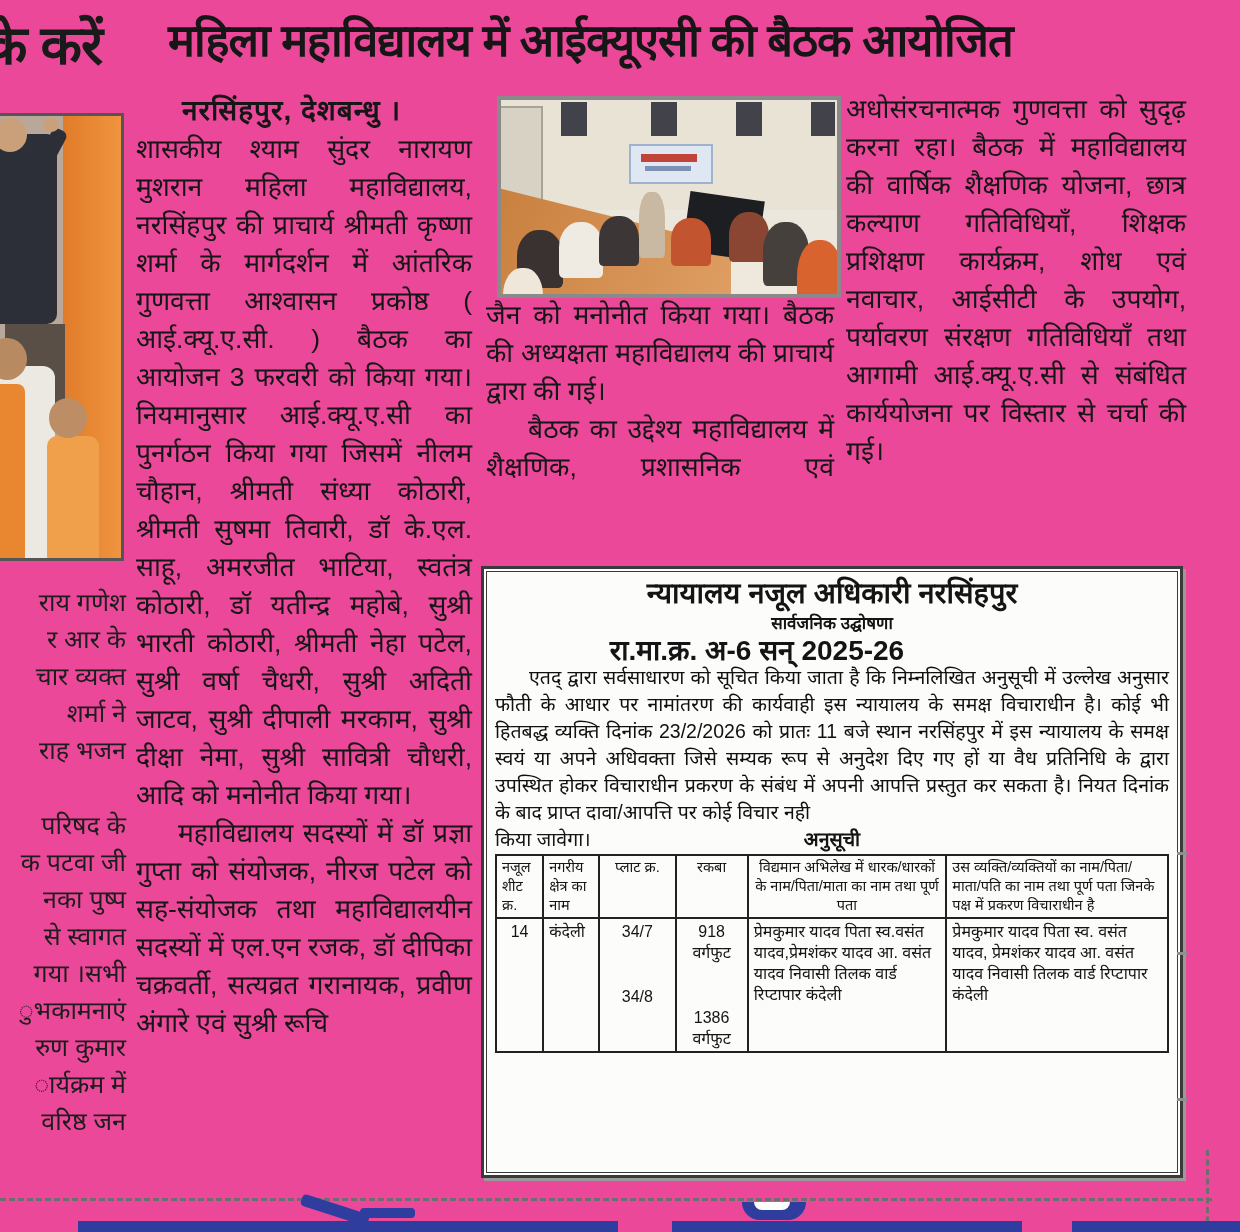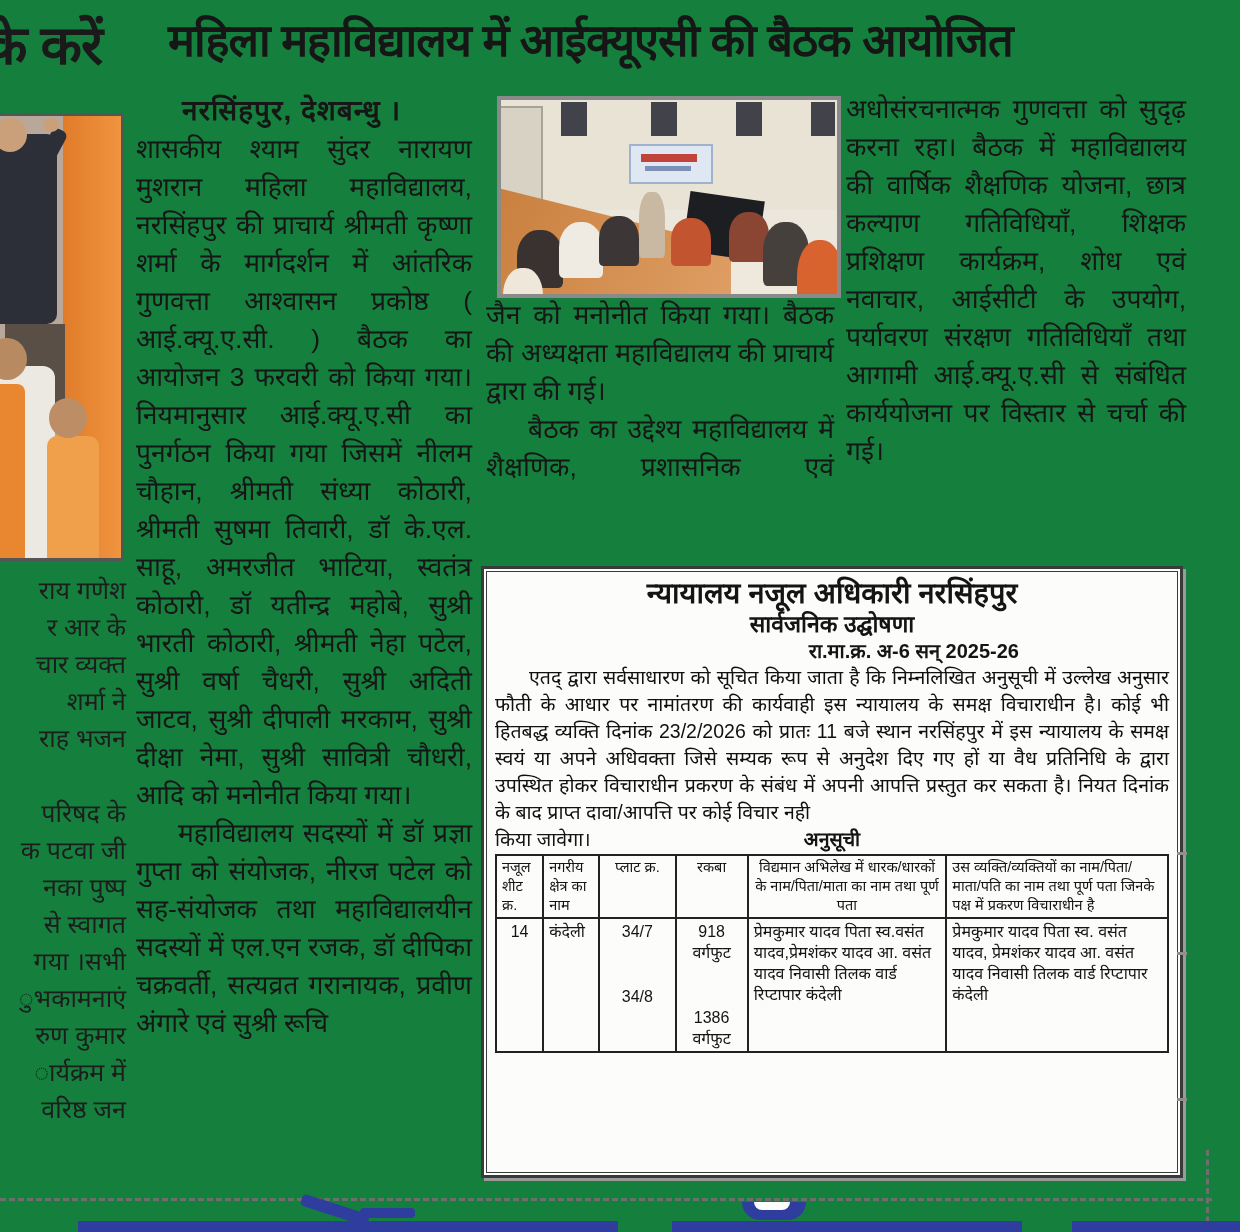--- a/index.html
+++ b/index.html
@@ -1,49 +1,49 @@
 <!DOCTYPE html>
 <html><head>
 <meta charset="utf-8">
 <style>
   html,body{margin:0;padding:0;background:#fdfdfb;width:1240px;height:1232px;overflow:hidden;
     font-family:"Liberation Sans","DejaVu Sans",sans-serif;color:#141414;}
   .abs{position:absolute;}
-  #page{position:relative;width:1240px;height:1232px;background:#15803d;}
+  #page{position:relative;width:1240px;height:1232px;background:#ec4899;}
 
   
   .headline-frag{left:-14px;top:6px;width:150px;font-size:54px;font-weight:bold;color:#1a1a1a;
     white-space:nowrap;overflow:hidden;letter-spacing:-1px;}
   .headline{left:168px;top:8px;width:1010px;font-size:45px;font-weight:bold;color:#161616;
     white-space:nowrap;letter-spacing:-1px;}
 
   
   .lphoto{left:-18px;top:113px;width:136px;height:442px;border:3px solid #555;background:#b9a89a;overflow:hidden;}
-  .lstrip{left:0;top:572px;width:126px;text-align:right;font-size:25px;line-height:37px;color:#1d1d1d;}
+  .lstrip{left:0;top:584px;width:126px;text-align:right;font-size:25px;line-height:37px;color:#1d1d1d;}
   .lstrip .gap{margin-top:38px;}
 
   
   .col{font-size:26.5px;line-height:38px;text-align:justify;color:#161616;}
   .col1{left:136px;top:92px;width:336px;}
   .dateline{font-weight:bold;font-size:28px;padding-left:46px;letter-spacing:1px;}
   .p-indent{text-indent:42px;}
   .col2{left:486px;top:296px;width:348px;}
   .col3{left:846px;top:90px;width:340px;}
   .last-just{text-align-last:justify;}
 
   
   .mphoto{left:497px;top:96px;width:336px;height:194px;border:4px solid #8a8a8a;background:#ece7dc;overflow:hidden;}
 
   
   .notice{left:481px;top:566px;width:696px;height:606px;border:3px solid #3a3a3a;background:#fcfcfa;
     box-shadow:3px 3px 0 #9a9a9a;}
   .notice-inner{position:absolute;left:2px;top:2px;right:2px;bottom:2px;border:1px solid #3a3a3a;padding:4px 8px 0 8px;}
   .n-title{text-align:center;font-size:29px;font-weight:bold;line-height:34px;}
-  .n-sub{text-align:center;font-size:23px;font-weight:bold;line-height:28px;}
-  .n-case{font-size:20px;font-weight:bold;text-align:right;padding-right:150px;line-height:26px;}
+  .n-sub{text-align:center;font-size:17px;font-weight:bold;line-height:28px;}
+  .n-case{font-size:28px;font-weight:bold;text-align:center;padding-right:150px;line-height:26px;}
   .n-body{font-size:19.5px;line-height:27px;text-align:justify;color:#101010;}
   .n-body .lead{display:inline-block;width:34px;}
   .n-sched-row{position:relative;font-size:19.5px;line-height:26px;}
   .n-sched{position:absolute;left:0;right:0;text-align:center;font-weight:bold;}
   .n-table{border-collapse:collapse;width:100%;margin-top:2px;table-layout:fixed;}
   .n-table td,.n-table th{border:2px solid #222;vertical-align:top;padding:2px 5px;font-weight:normal;}
   .hcell{font-size:14.5px;line-height:19px;text-align:center;font-weight:bold;}
   .dcell{font-size:16px;line-height:21px;}
   .num{text-align:center;font-weight:bold;}
   .plot2{margin-top:44px;}

